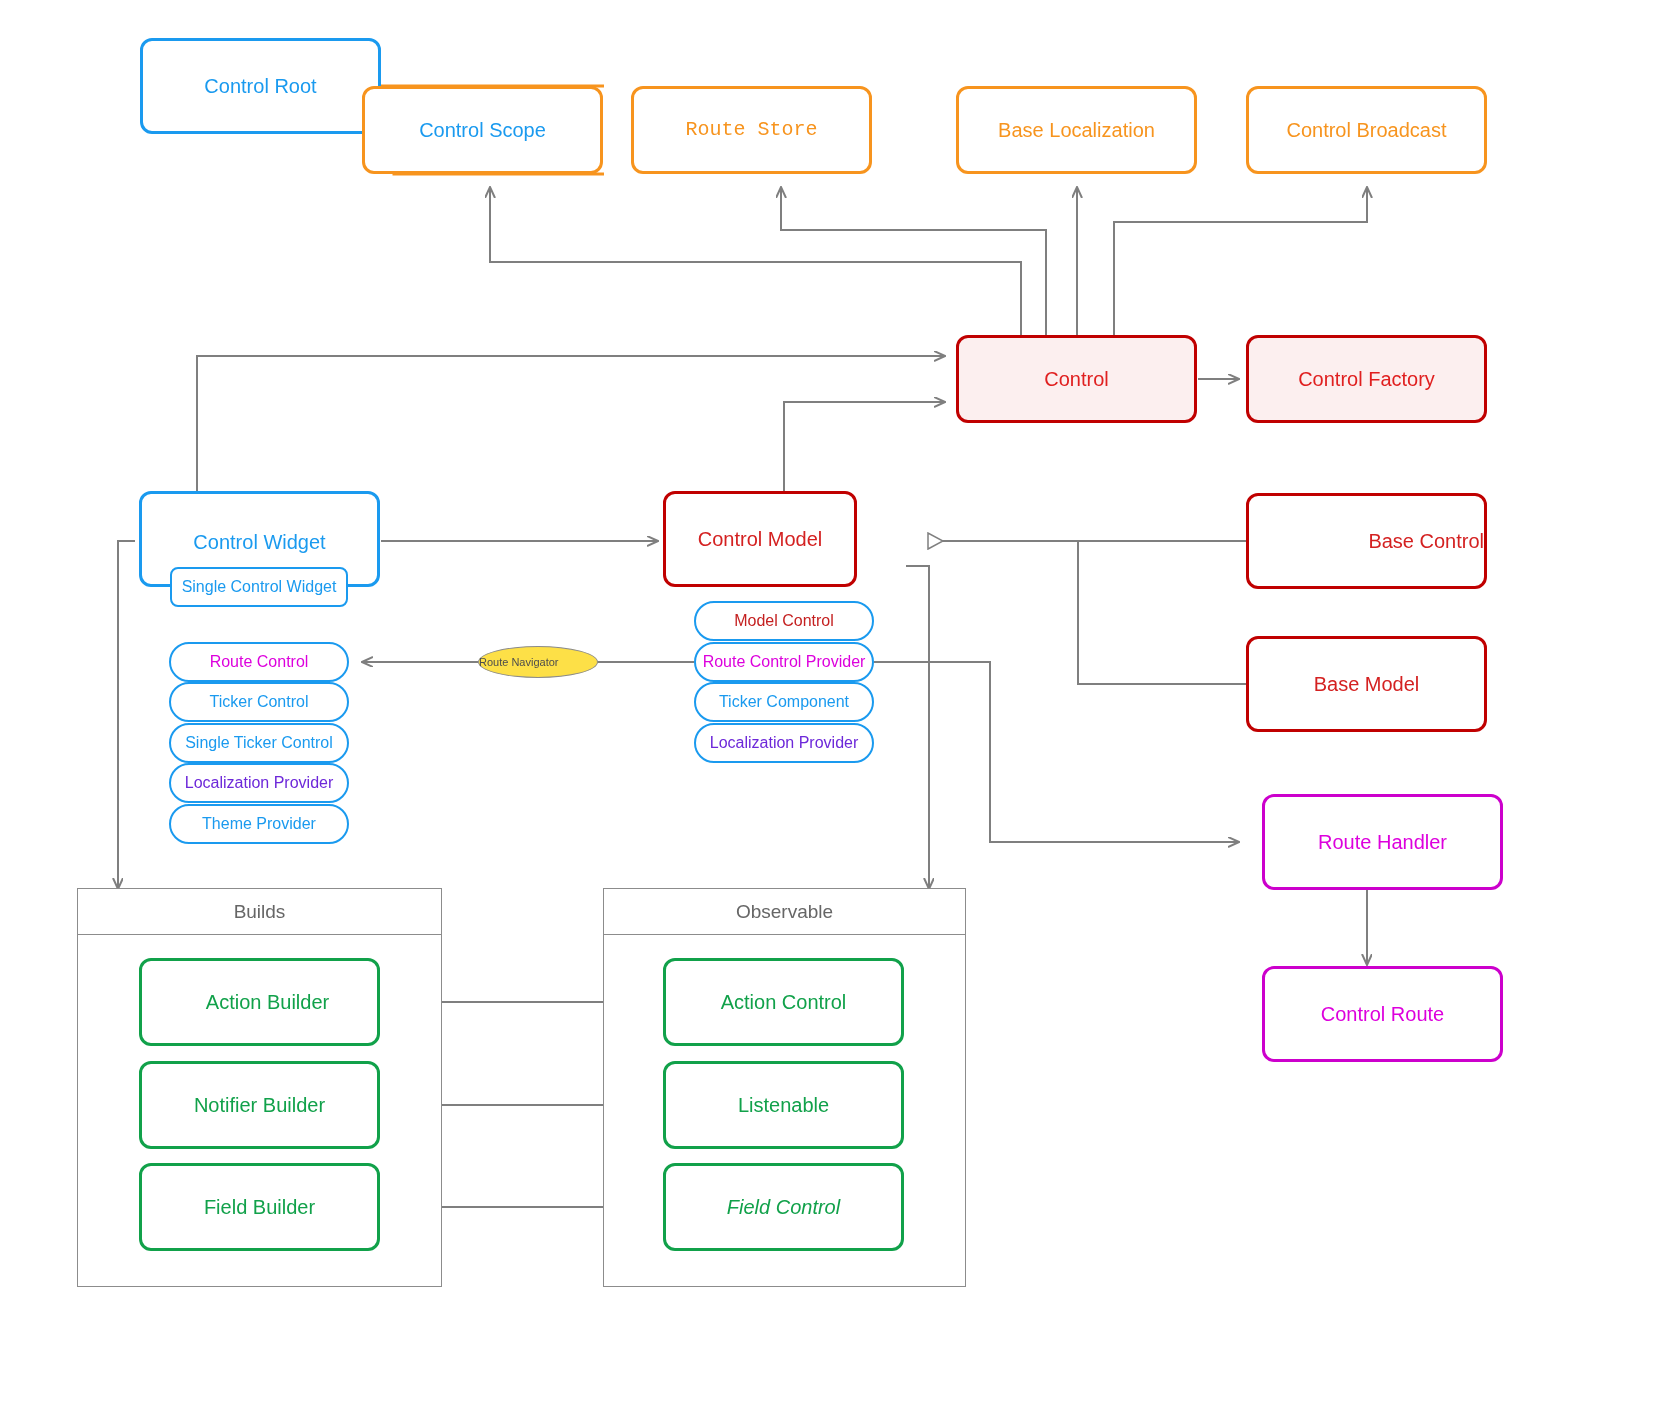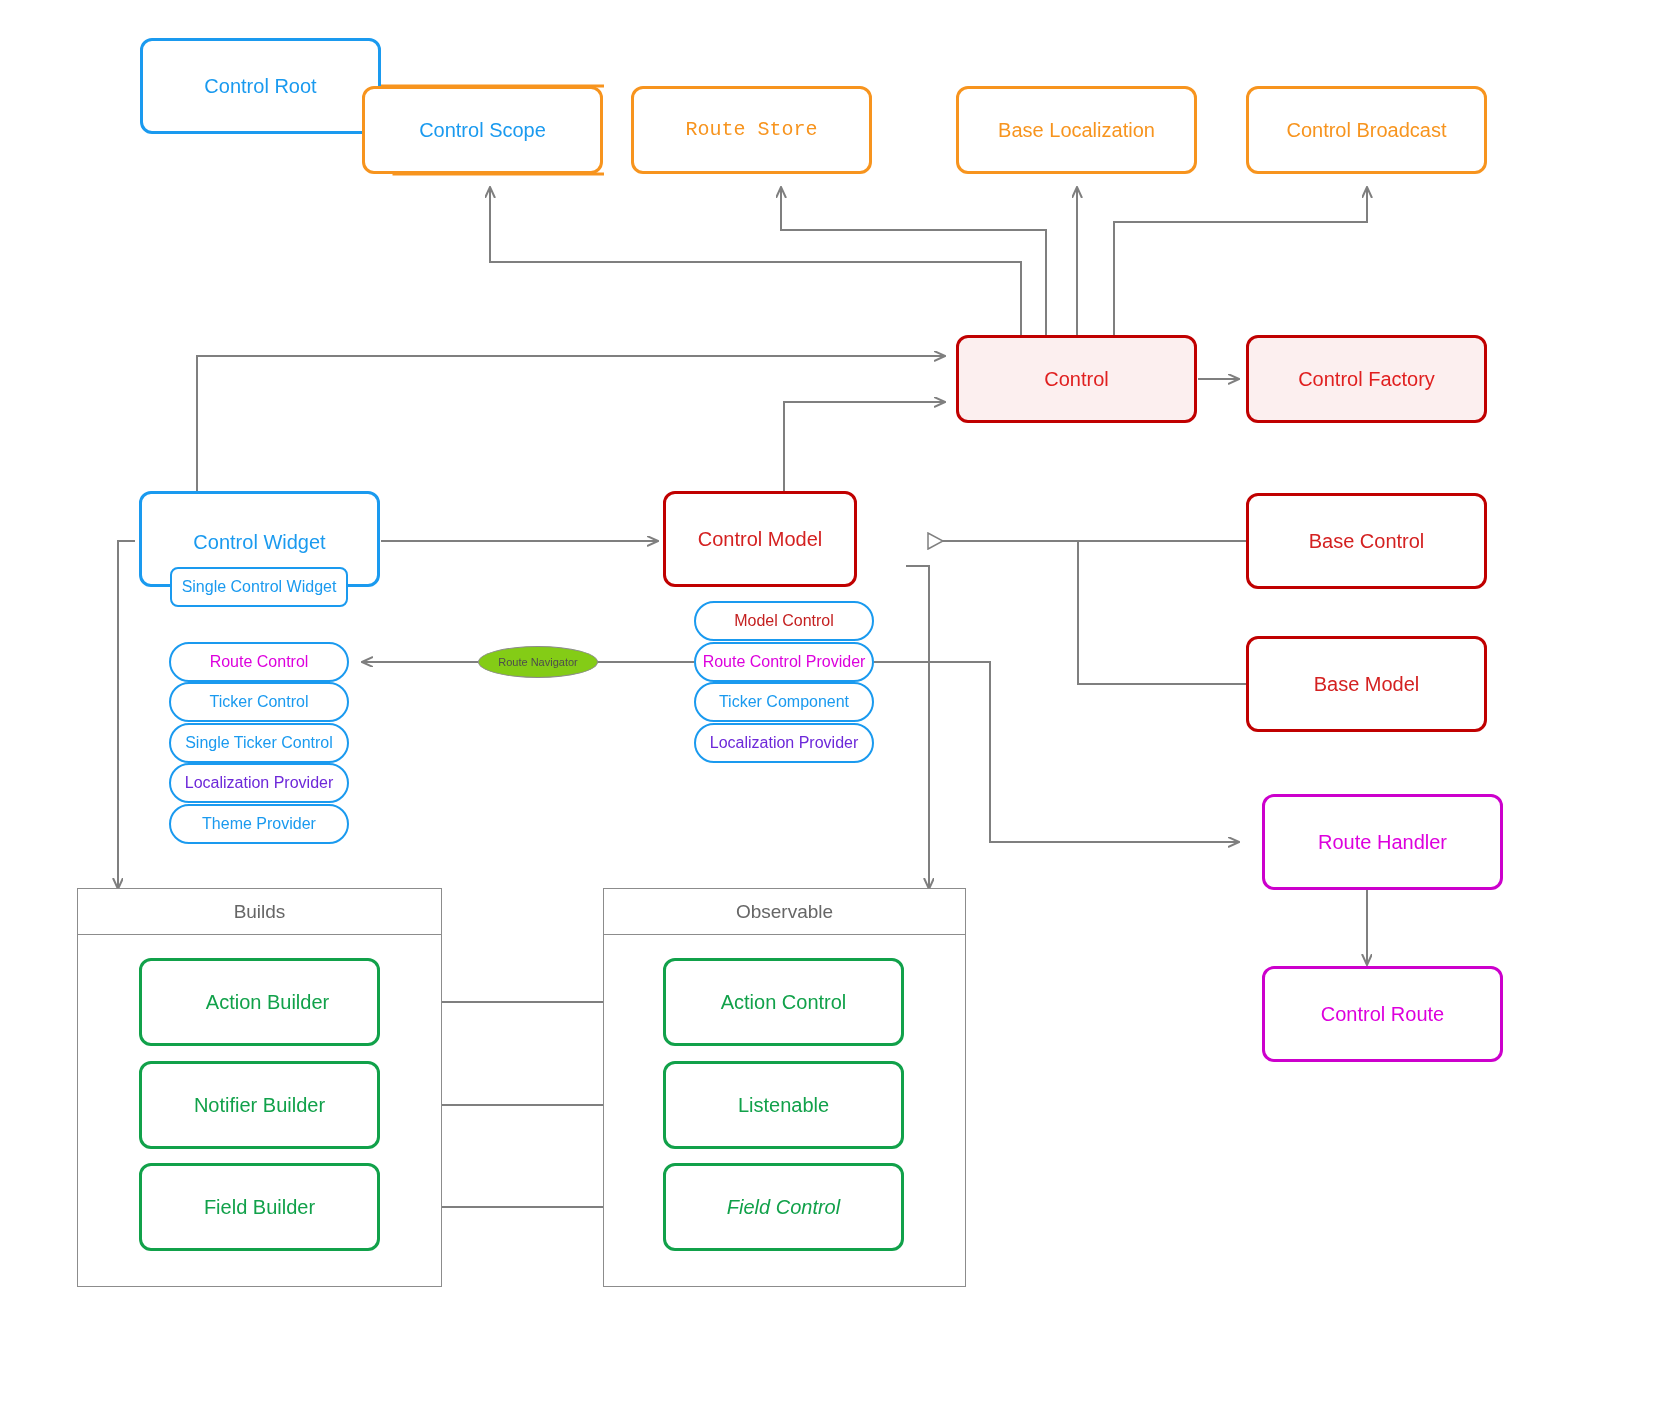--- a/index.html
+++ b/index.html
@@ -80,24 +80,24 @@
     font-size: 19px;
     color: #666666;
     border-bottom: 1px solid #8c8c8c;
     box-sizing: border-box;
   }
   .ellipse-label {
     position: absolute;
     box-sizing: border-box;
     display: flex;
     align-items: center;
-    justify-content: center;
+    justify-content: flex-start;
     border: 1px solid #8c8c8c;
     border-radius: 50%;
-    background: #84cc16;
+    background: #fde047;
     font-size: 11px;
     color: #4d4d4d;
     z-index: 4;
   }
 </style>
 </head>
 <body>
 
 <div id="stage">
 
@@ -218,21 +218,21 @@
     <span>Ticker Component</span>
   </div>
   <div class="node pill t-blue-orange" style="left:694px; top:723px; width:180px; height:40px;">
     <span>Localization Provider</span>
   </div>
 
   <div class="ellipse-label" style="left:478px; top:646px; width:120px; height:32px;">
     <span>Route Navigator</span>
   </div>
 
-  <div class="node t-red" style="left:1246px; top:493px; width:241px; height:96px;">
+  <div class="node t-red" style="left:1246px; top:493px; width:241px; height:96px;justify-content:flex-end;">
     <span>Base Control</span>
   </div>
 
   <div class="node t-red" style="left:1246px; top:636px; width:241px; height:96px;">
     <span>Base Model</span>
   </div>
 
   <div class="node t-magenta" style="left:1246px; top:794px; width:241px; height:96px;">
     <span>Route Handler</span>
   </div>

